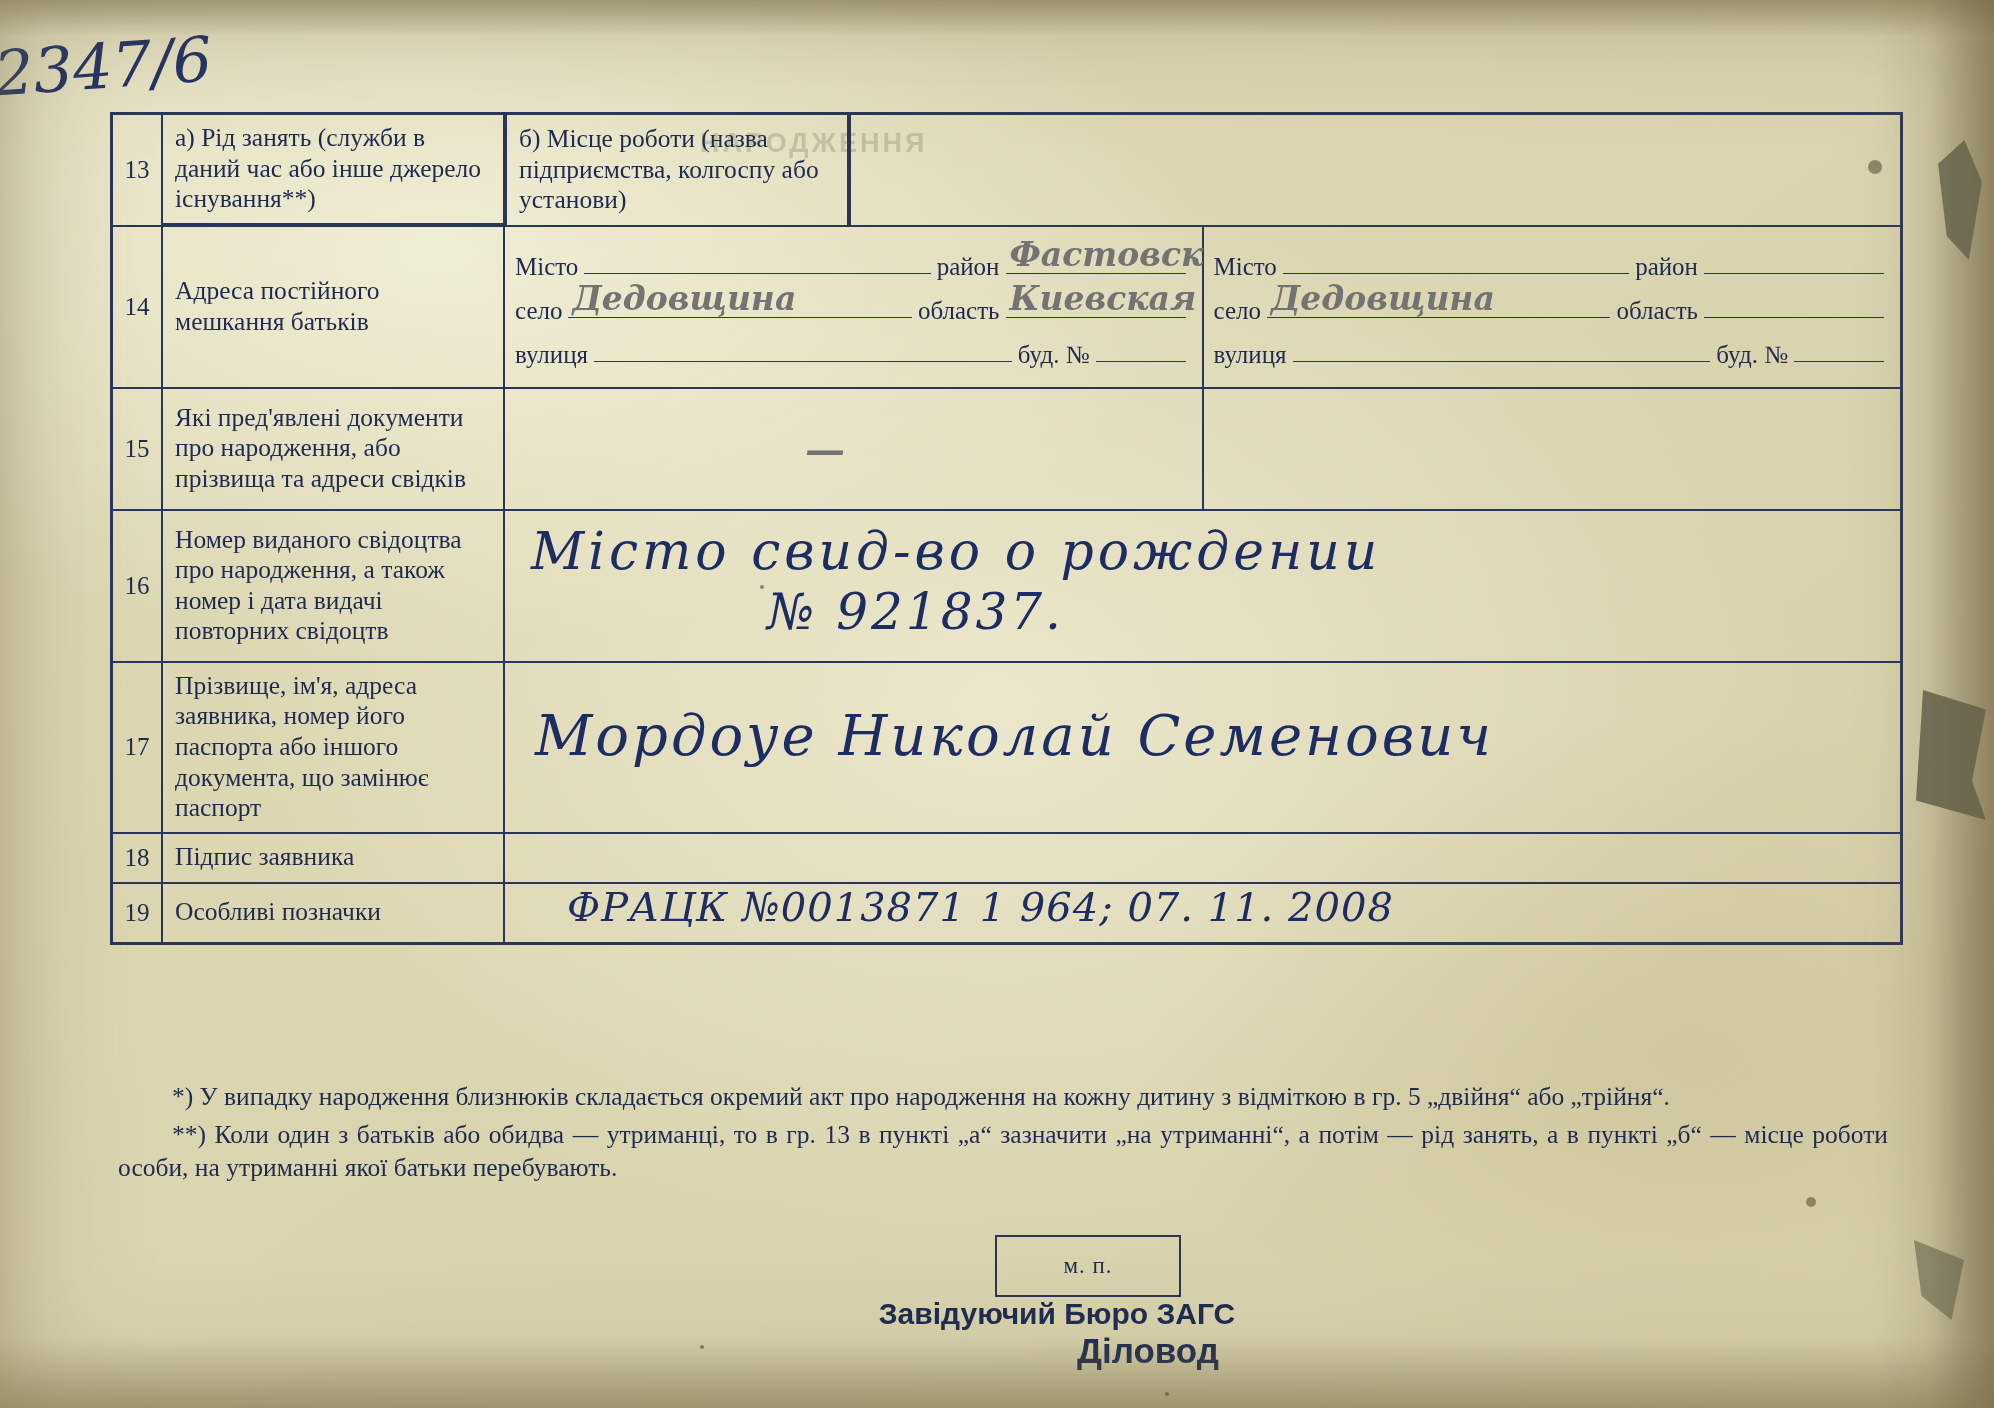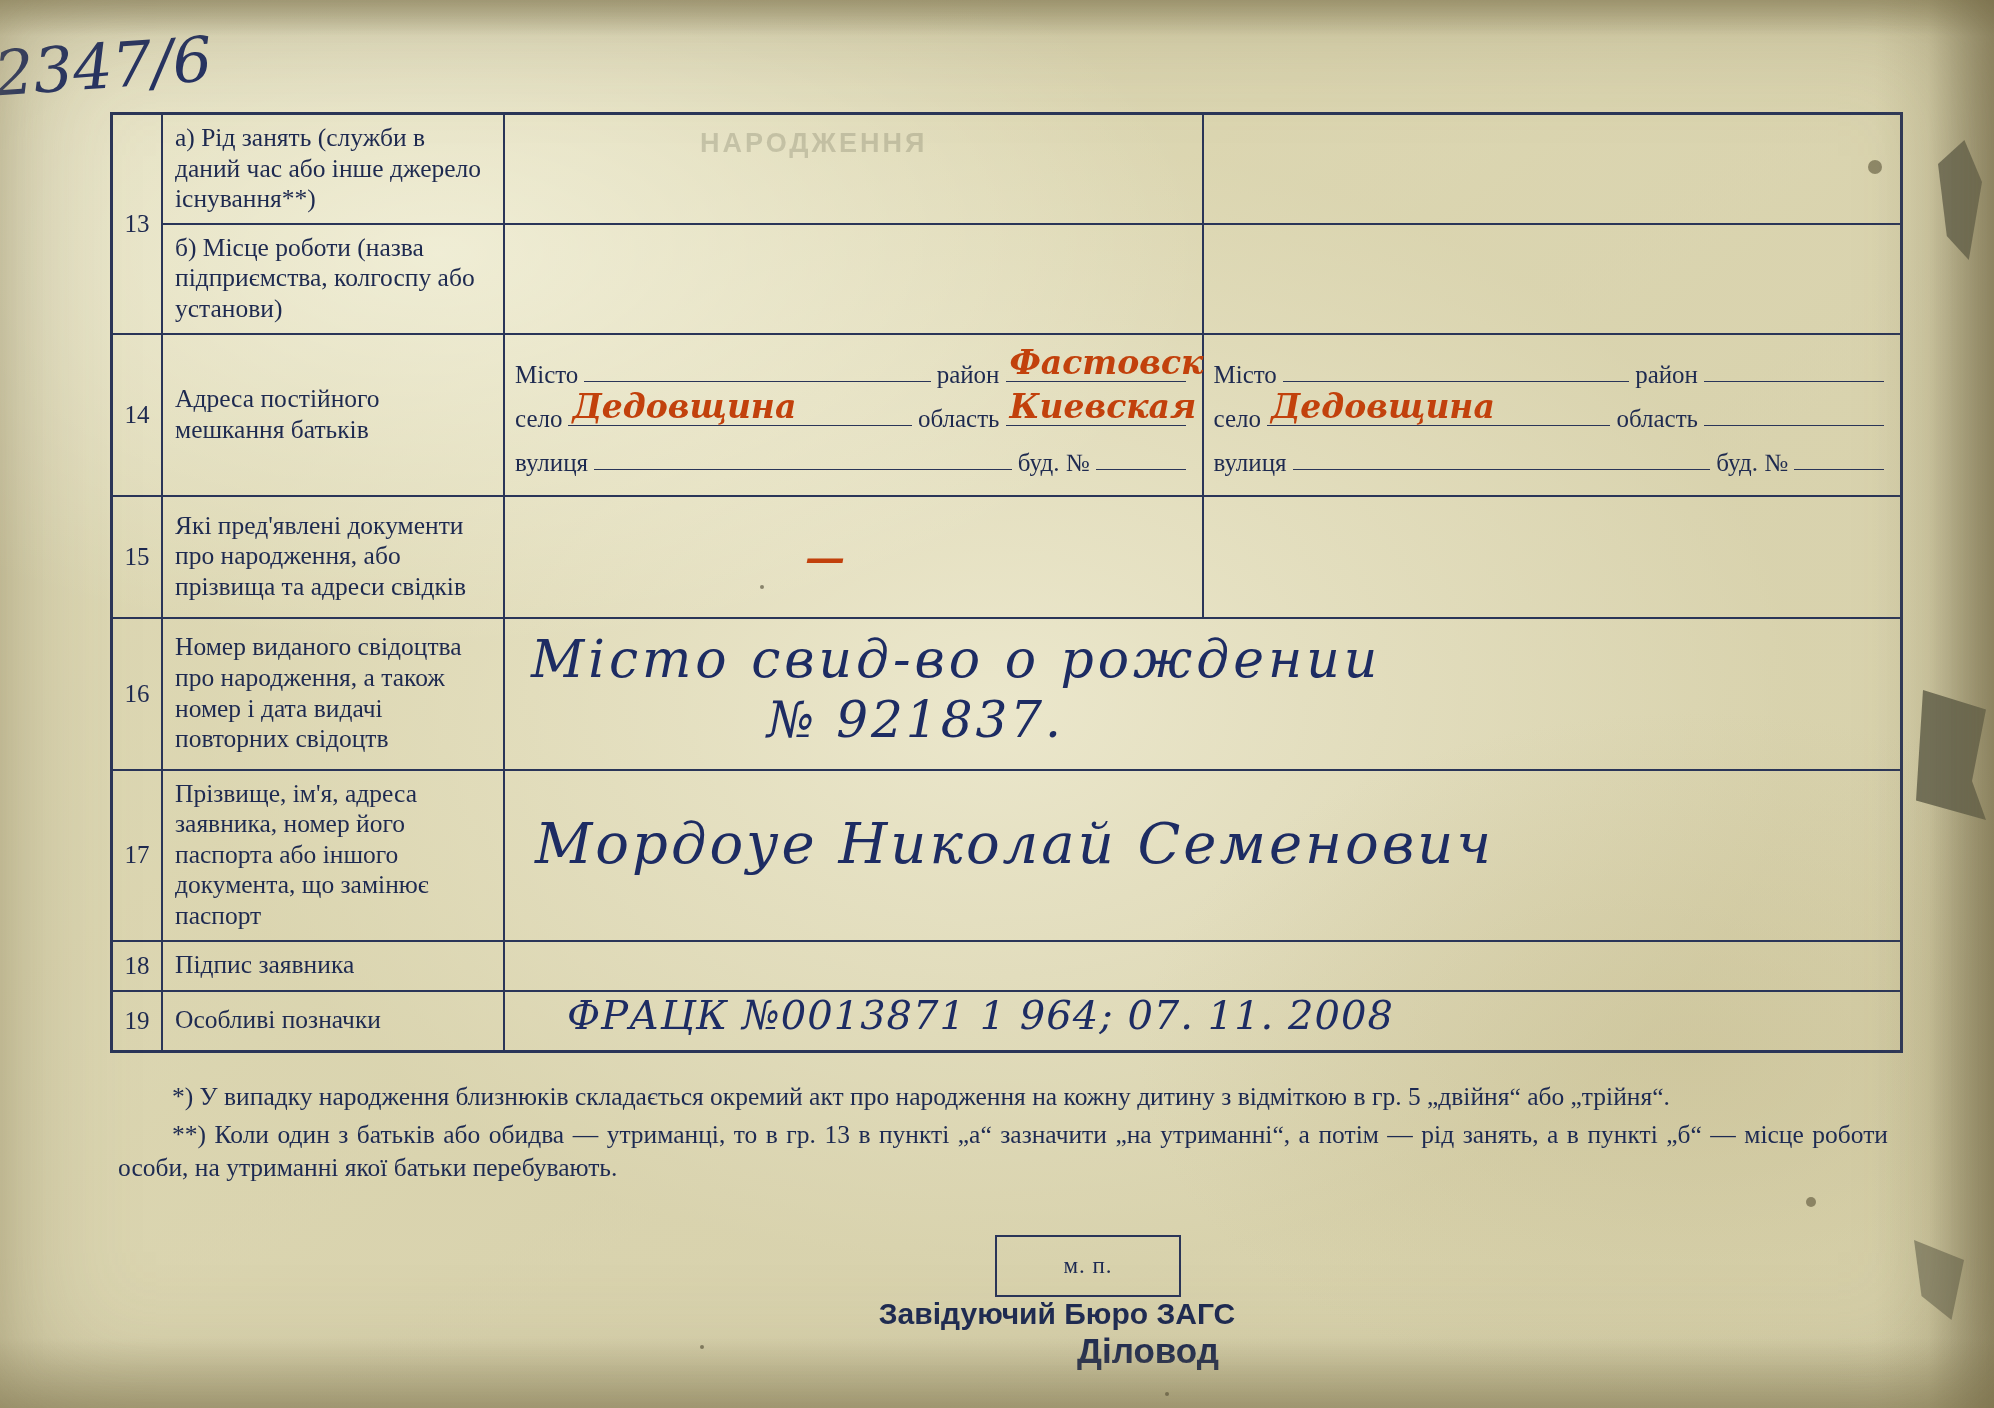--- a/index.html
+++ b/index.html
@@ -122,21 +122,21 @@
   .half.left { border-right: 2.5px solid #2a3558; }
 
   .sub-a, .sub-b {
     display: flex;
   }
   .inner-split { border-bottom: 2.5px solid #2a3558; }
 
   .hand {
     font-family: "DejaVu Serif", serif;
     font-style: italic;
-    color: #c2410c;
+    color: #737373;
     font-weight: 600;
   }
 
   
   .addr-line {
     display: flex;
     align-items: flex-end;
     padding: 0 10px;
     font-size: 25px;
     height: 44px;
@@ -253,21 +253,21 @@
   <div class="paper-bg"></div>
 
   <div class="ghost" style="left:700px; top:128px;">НАРОДЖЕННЯ</div>
 
   <div class="archive-no">2347/6</div>
 
   <div class="form">
 
     <div class="row" style="border-right:3px solid #2a3558;">
       <div class="num">13</div>
-      <div style="flex:1 1 auto; display:flex; flex-direction:column;">
+      <div style="flex:1 1 auto; display:flex; flex-direction:row;">
         <div class="sub-a inner-split" style="min-height:95px;">
           <div class="label" style="border-right:2.5px solid #2a3558;">а)  Рід занять  (служби в даний час або інше джерело існування**)</div>
           <div class="halves" style="flex:1 1 auto;">
             <div class="half left"></div>
             <div class="half"></div>
           </div>
         </div>
         <div class="sub-b" style="min-height:100px;">
           <div class="label" style="border-right:2.5px solid #2a3558;">б)  Місце роботи (назва підприємства, кол­госпу або установи)</div>
           <div class="halves" style="flex:1 1 auto;">

